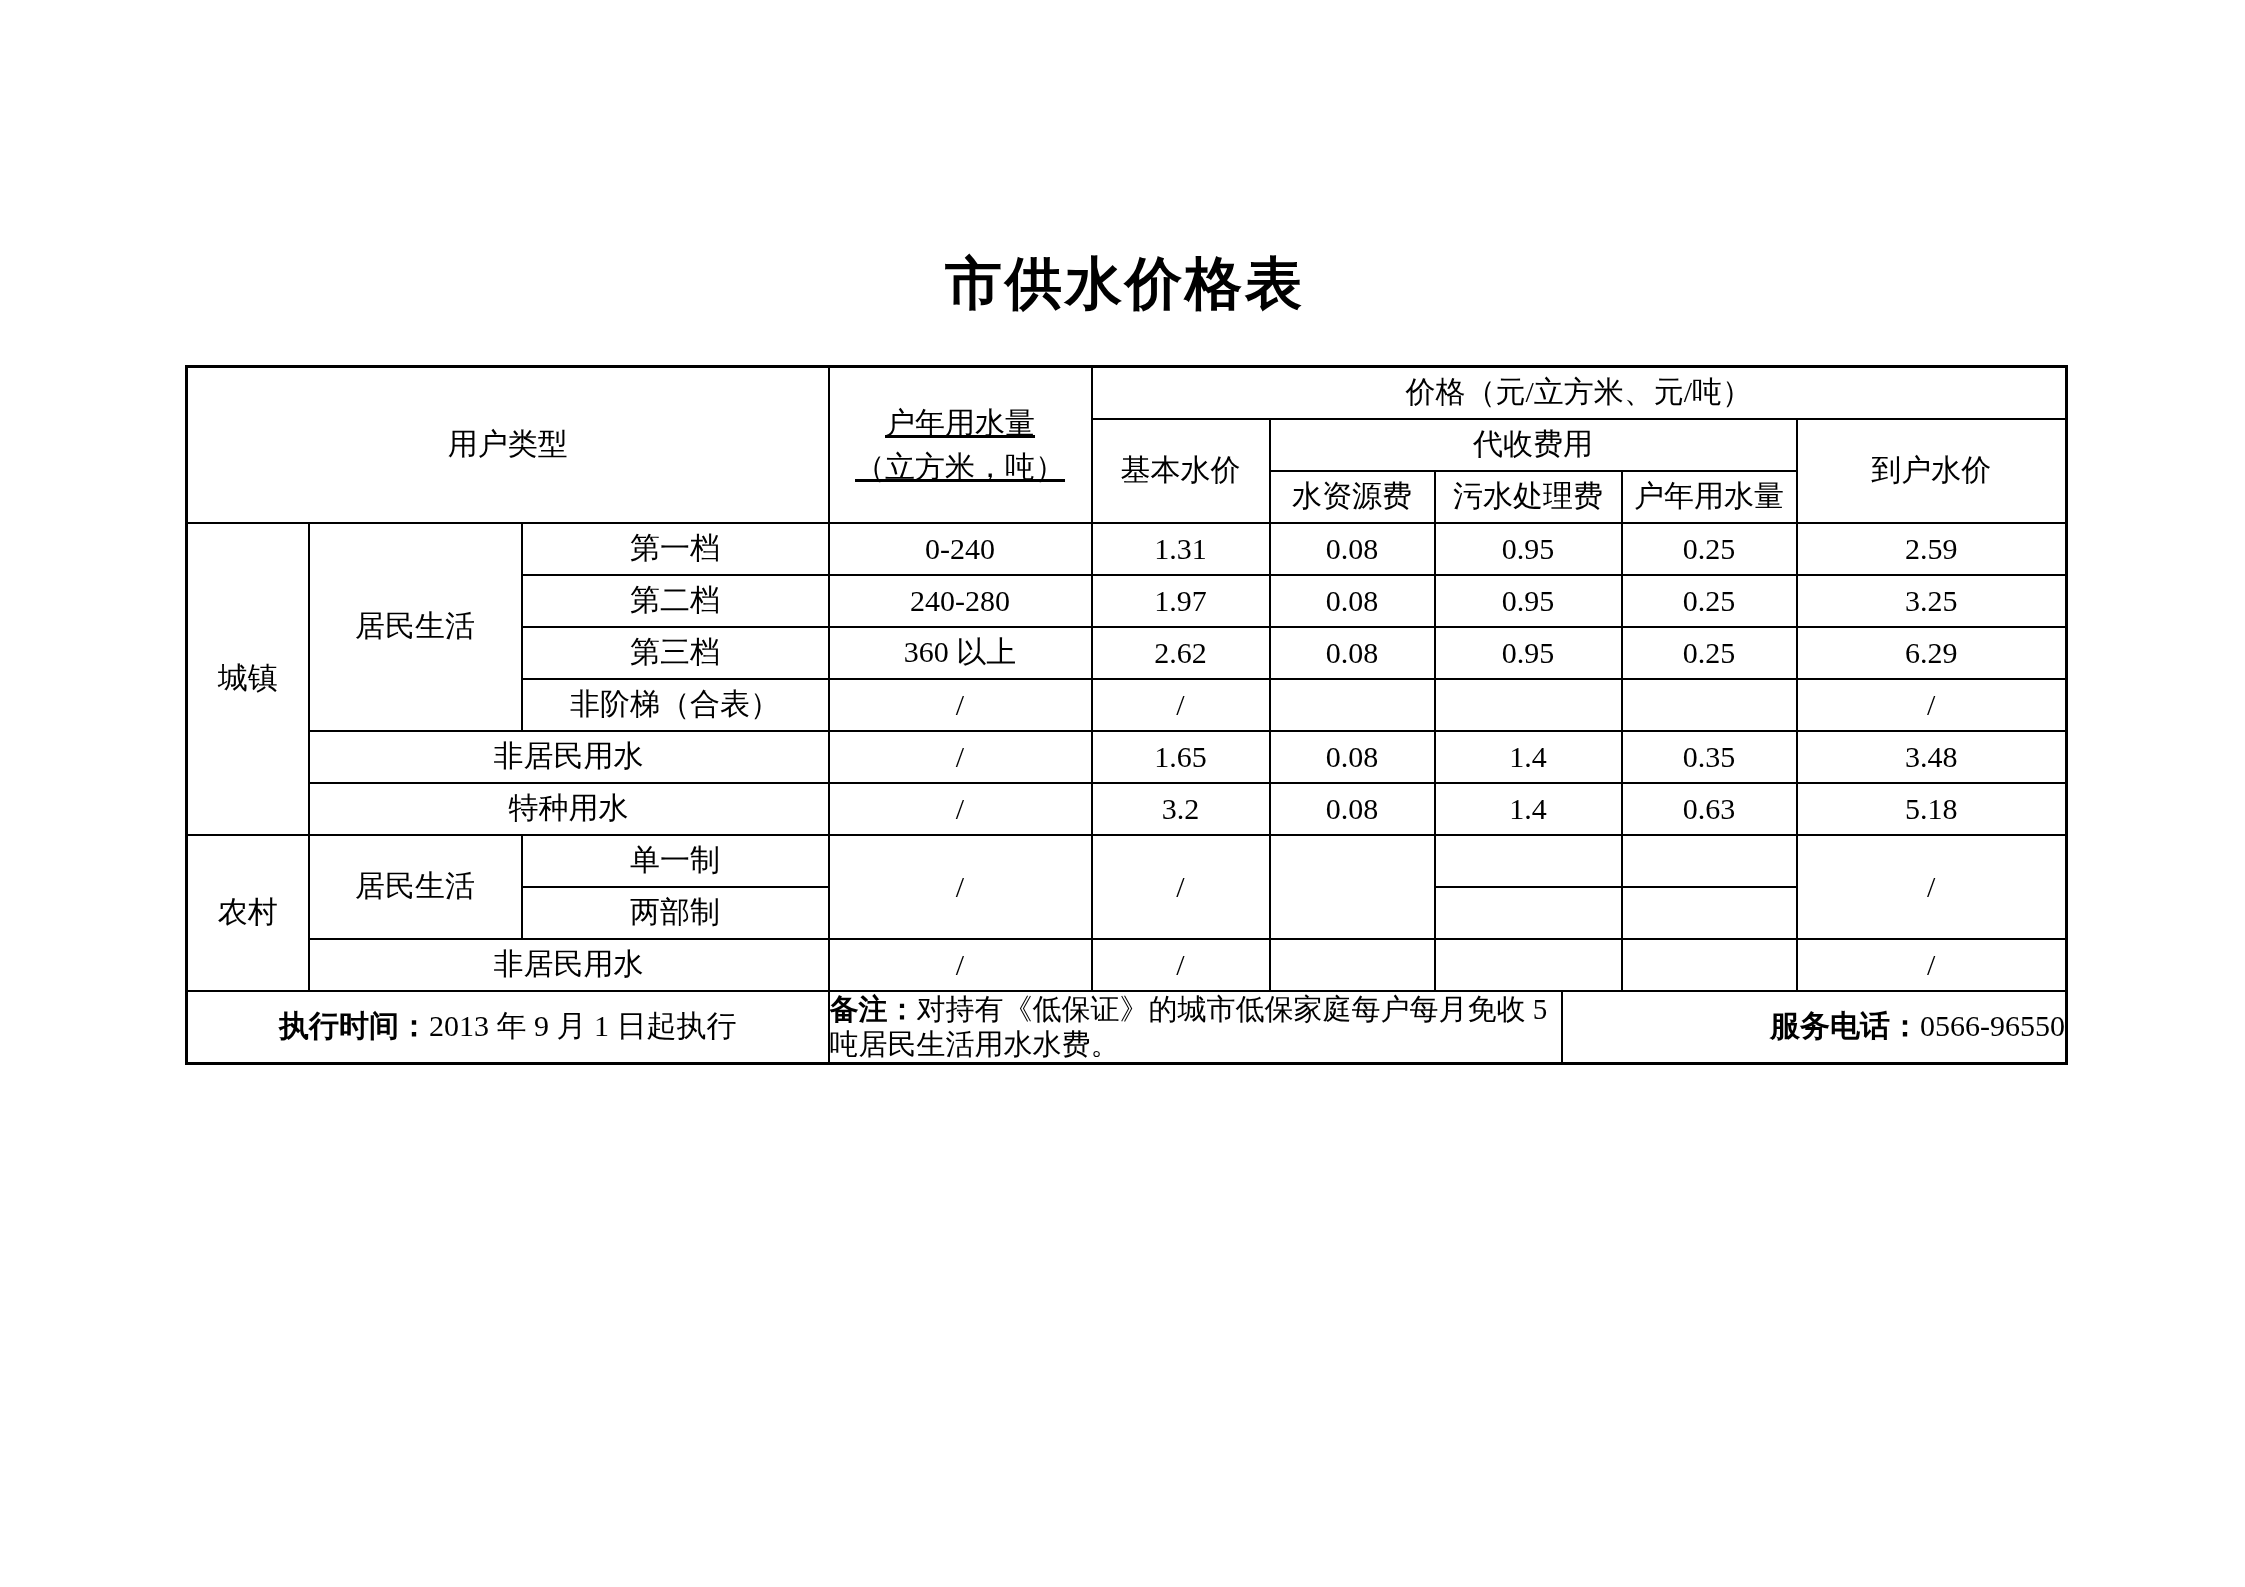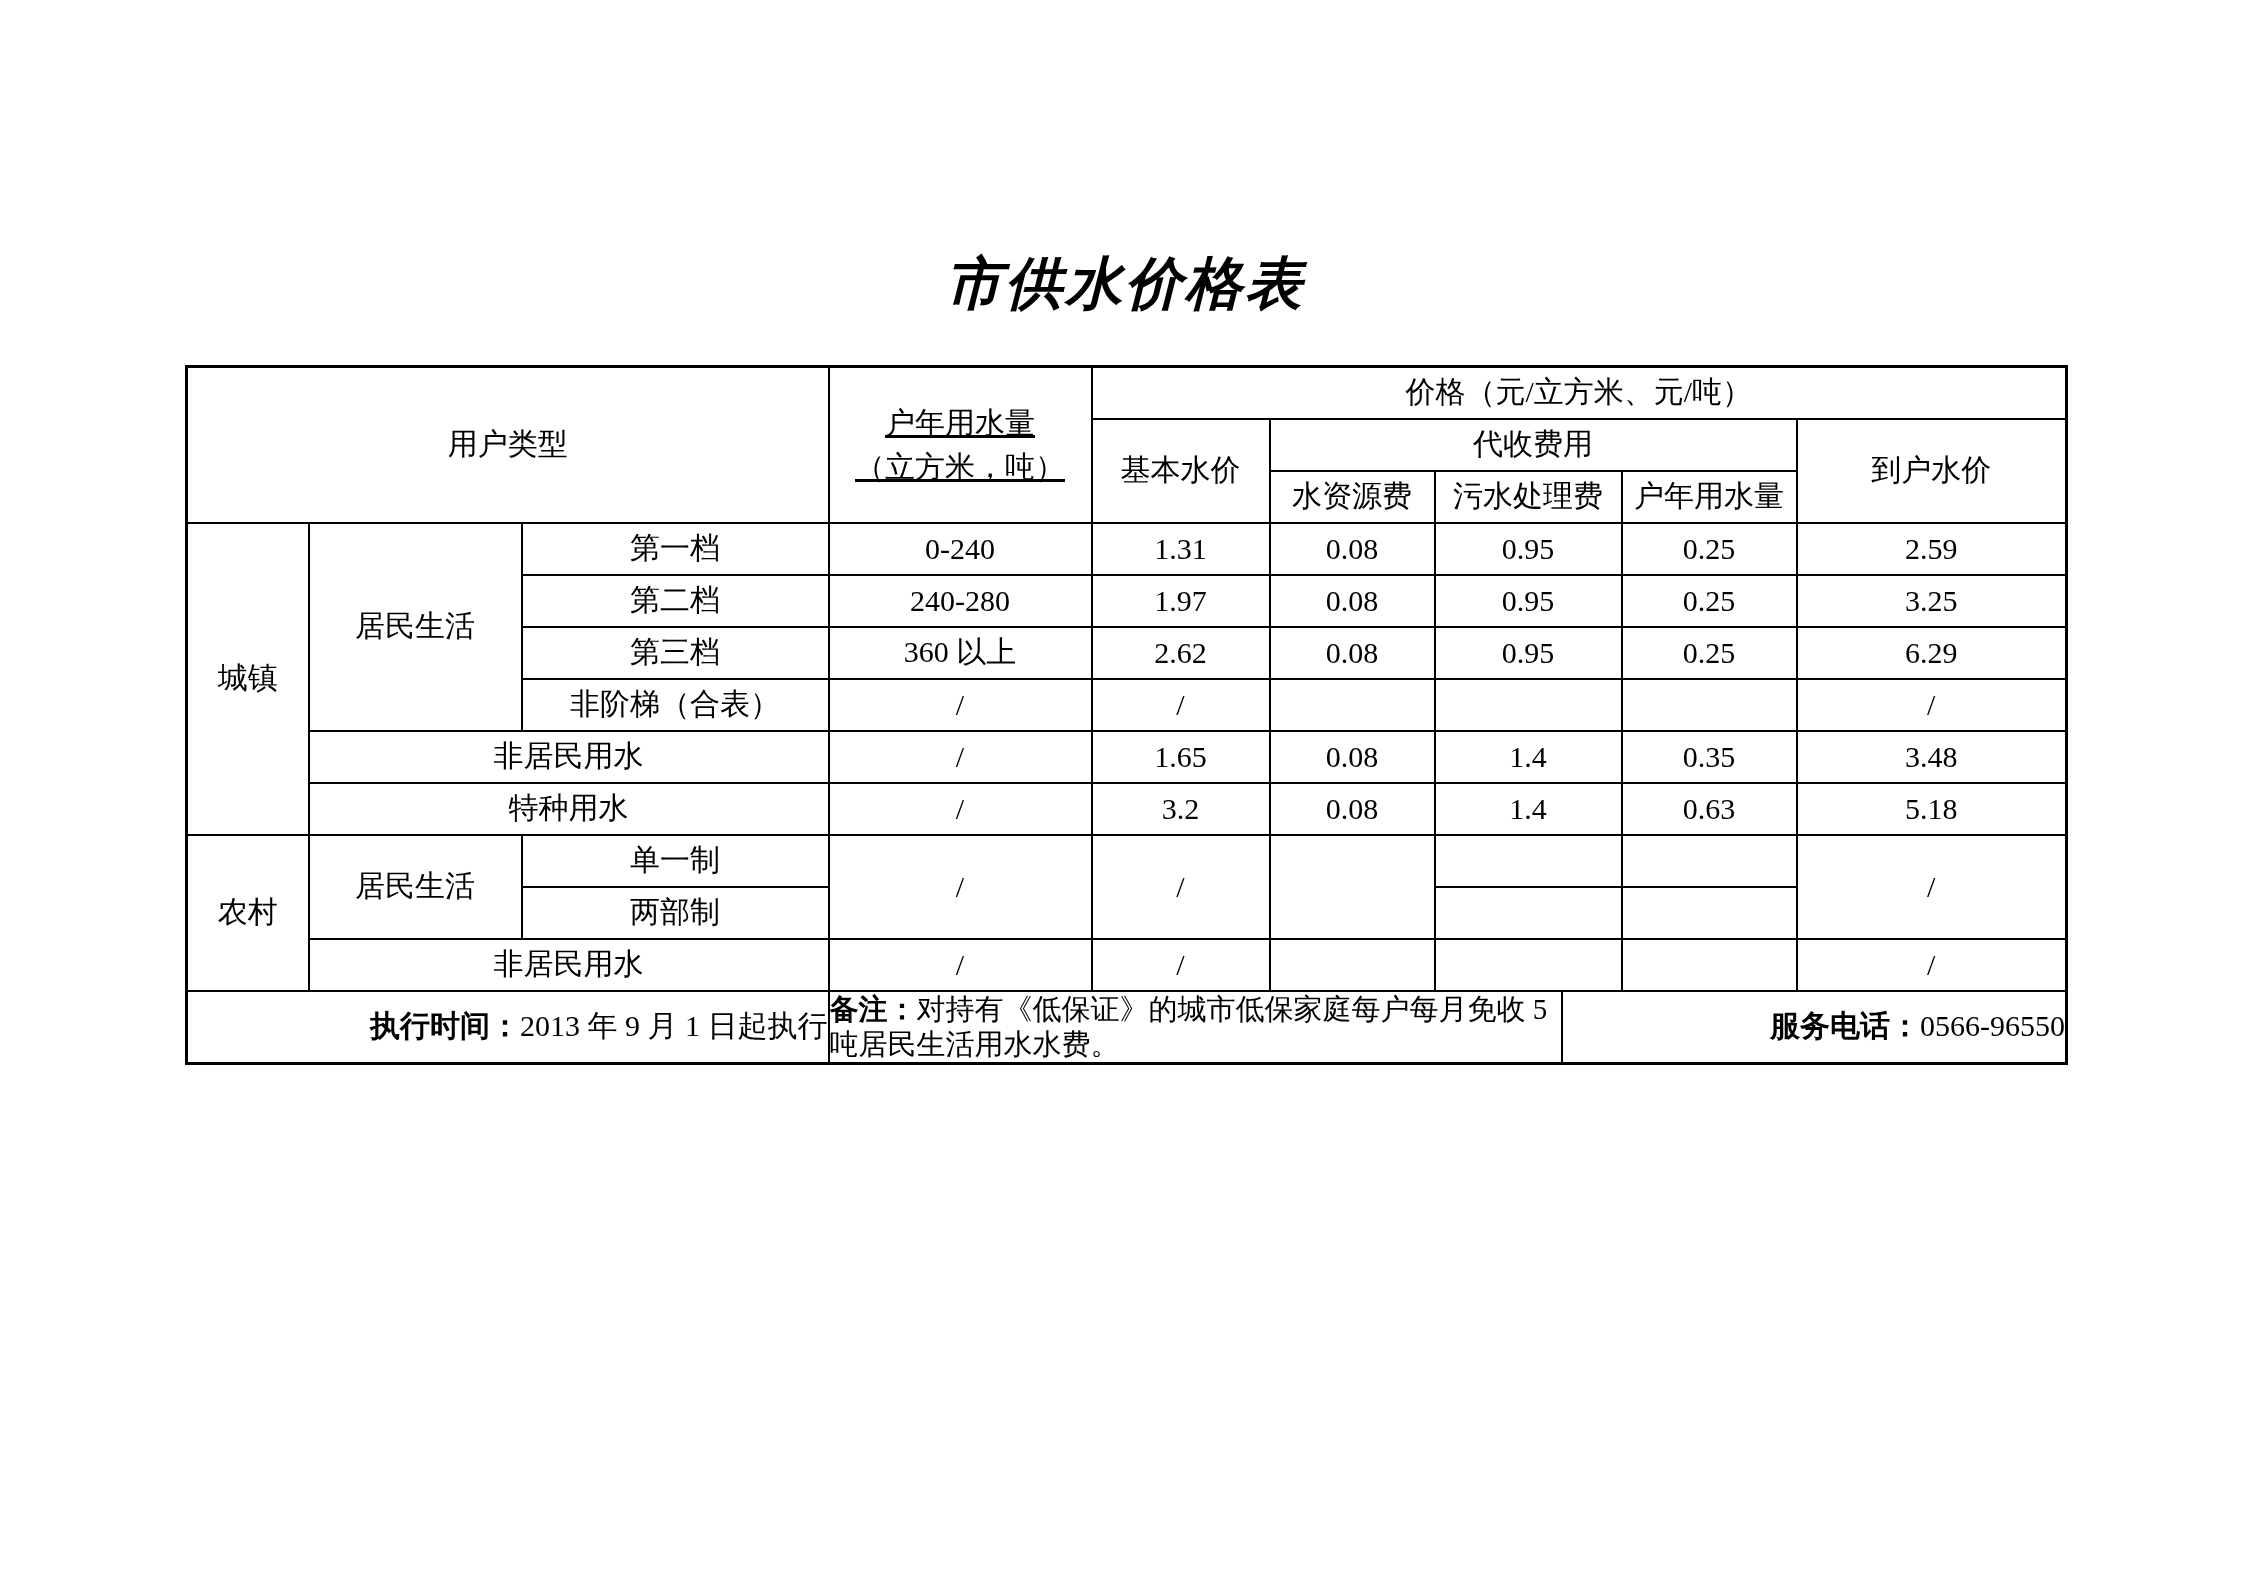--- a/index.html
+++ b/index.html
@@ -18,21 +18,20 @@
     position: absolute;
     top: 246px;
     left: 185px;
     width: 1880px;
     margin: 0;
     text-align: center;
     font-size: 57px;
     font-weight: 700;
     letter-spacing: 3px;
     font-family: "Liberation Serif", "DejaVu Serif", serif;
-    font-style: italic;
   }
   table.price-table {
     position: absolute;
     top: 365px;
     left: 185px;
     width: 1880px;
     border-collapse: collapse;
     table-layout: fixed;
     border: 3px solid #000;
     font-size: 30px;
@@ -41,21 +40,21 @@
   .price-table td {
     border: 2px solid #000;
     padding: 0;
     overflow: hidden;
     vertical-align: middle;
   }
   tr.r { height: 52px; }
   tr.footer-row { height: 70px; }
   .two-line div { line-height: 44px; text-decoration: underline; }
   .ft-exec {
-    text-align: right;
+    text-align: center;
     padding-left: 5px;
   }
   .ft-note {
     text-align: left;
     padding-left: 4px;
     padding-right: 2px;
     line-height: 35px;
     font-size: 29px;
     margin-top: 41px;
   }

